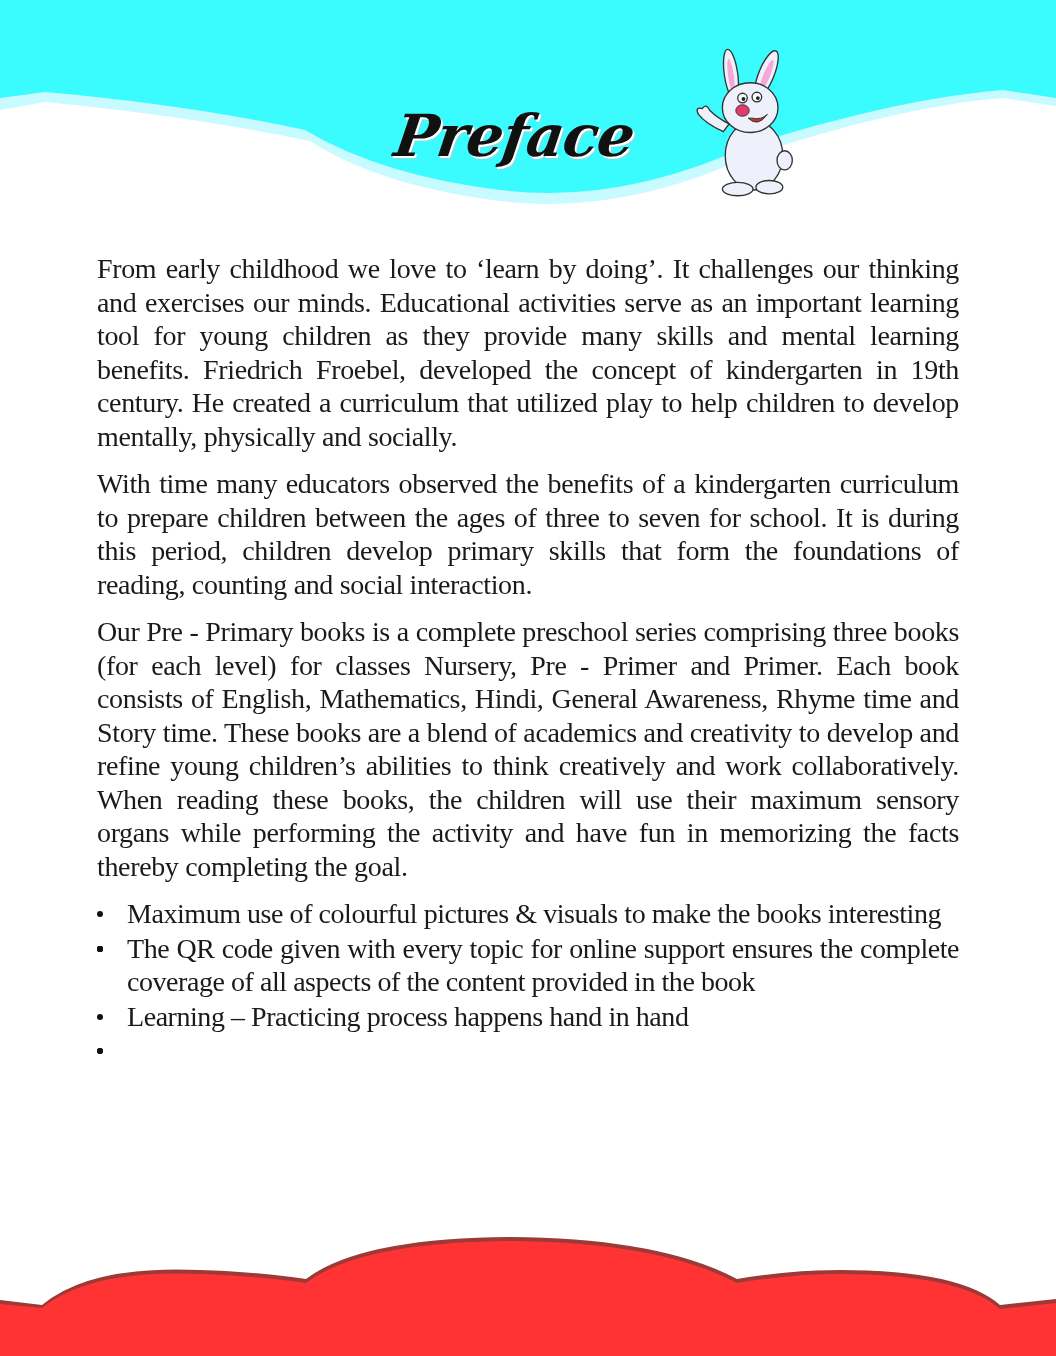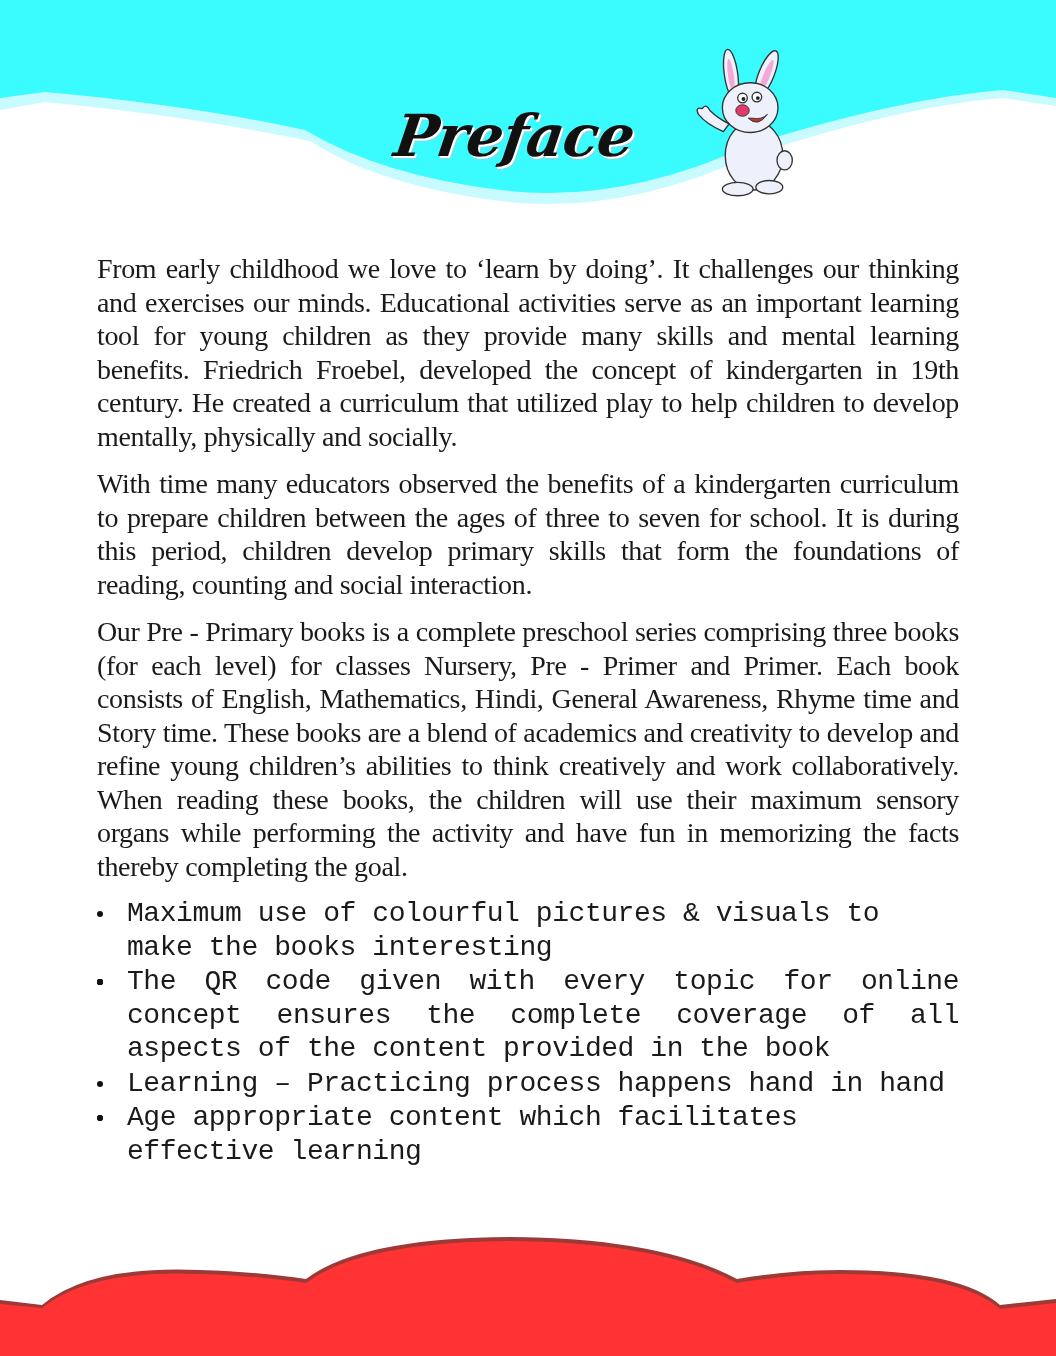--- a/index.html
+++ b/index.html
@@ -24,21 +24,20 @@
   .content {
     position: absolute; left: 97px; top: 206px; width: 862px;
     font-size: 28px; line-height: 33.5px; margin-top: 46px;
   }
   .para { margin: 0 0 14px 0; text-align: justify; letter-spacing: -0.35px; }
   .key-title { margin: 24px 0 8px 0; letter-spacing: -0.5px; }
   ul.features { list-style: none; margin: 0; padding: 0; }
   ul.features li {
     position: relative; padding-left: 30px; text-align: left; letter-spacing: -0.45px;
     margin-bottom: 1px;
-    font-family: Liberation Mono, monospace;
   }
   ul.features li .bullet {
     position: absolute; left: 0; top: 14px; width: 6px; height: 6px; border-radius: 50%; background: #111;
   }
   ul.features li.long { text-align: justify; }
 </style>
 </head>
 <body>
 
 <svg class="top-band" viewBox="0 0 1056 210" preserveAspectRatio="none">
@@ -72,23 +71,23 @@
 <div class="content">
   <p class="para">From early childhood we love to ‘learn by doing’. It challenges our thinking and exercises our minds. Educational activities serve as an important learning tool for young children as they provide many skills and mental learning benefits. Friedrich Froebel, developed the concept of kindergarten in 19th century. He created a curriculum that utilized play to help children to develop mentally, physically and socially.</p>
   <p class="para">With time many educators observed the benefits of a kindergarten curriculum to prepare children between the ages of three to seven for school. It is during this period, children develop primary skills that form the foundations of reading, counting and social interaction.</p>
   <p class="para">Our Pre - Primary books is a complete preschool series comprising three books (for each level) for classes Nursery, Pre - Primer and Primer. Each book consists of English, Mathematics, Hindi, General Awareness, Rhyme time and Story time. These books are a blend of academics and creativity to develop and refine young children’s abilities to think creatively and work collaboratively. When reading these books, the children will use their maximum sensory organs while performing the activity and have fun in memorizing the facts thereby completing the goal.</p>
 
   <ul class="features">
     <li><span class="bullet"></span><span>Maximum use of colourful pictures &amp; visuals to make the books interesting</span></li>
     <li><span class="bullet"></span></li>
     <li class="long"><span class="bullet"></span></li>
     <li><span class="bullet"></span></li>
-    <li class="long"><span class="bullet"></span><span>The QR code given with every topic for online concept ensures the complete coverage of all aspects of the content provided in the book</span></li>
+    <li class="long"><span class="bullet"></span><span>The QR code given with every topic for online support ensures the complete coverage of all aspects of the content provided in the book</span></li>
     <li><span class="bullet"></span><span>Learning – Practicing process happens hand in hand</span></li>
     <li><span class="bullet"></span></li>
-    <li><span class="bullet"></span><span>Age appropriate content which facilitates effective learning</span></li>
+    <li><span class="bullet"></span></li>
   </ul>
 </div>
 
 <svg class="bottom-band" viewBox="0 0 1056 136" preserveAspectRatio="none">
   <path fill="#9b3a36" d="M0,80 L42,85 Q90,45 200,50 Q260,52 306,59 Q360,18 510,17 Q660,18 737,59 Q790,50 840,50 Q960,50 1000,85 L1056,79 V136 H0 Z"></path>
   <path fill="#ff3333" d="M0,84 L42,88 Q90,49 200,54 Q260,56 306,63 Q360,22 510,21 Q660,22 737,63 Q790,54 840,54 Q960,54 1000,89 L1056,83 V136 H0 Z"></path>
 </svg>
 
 </body></html>

